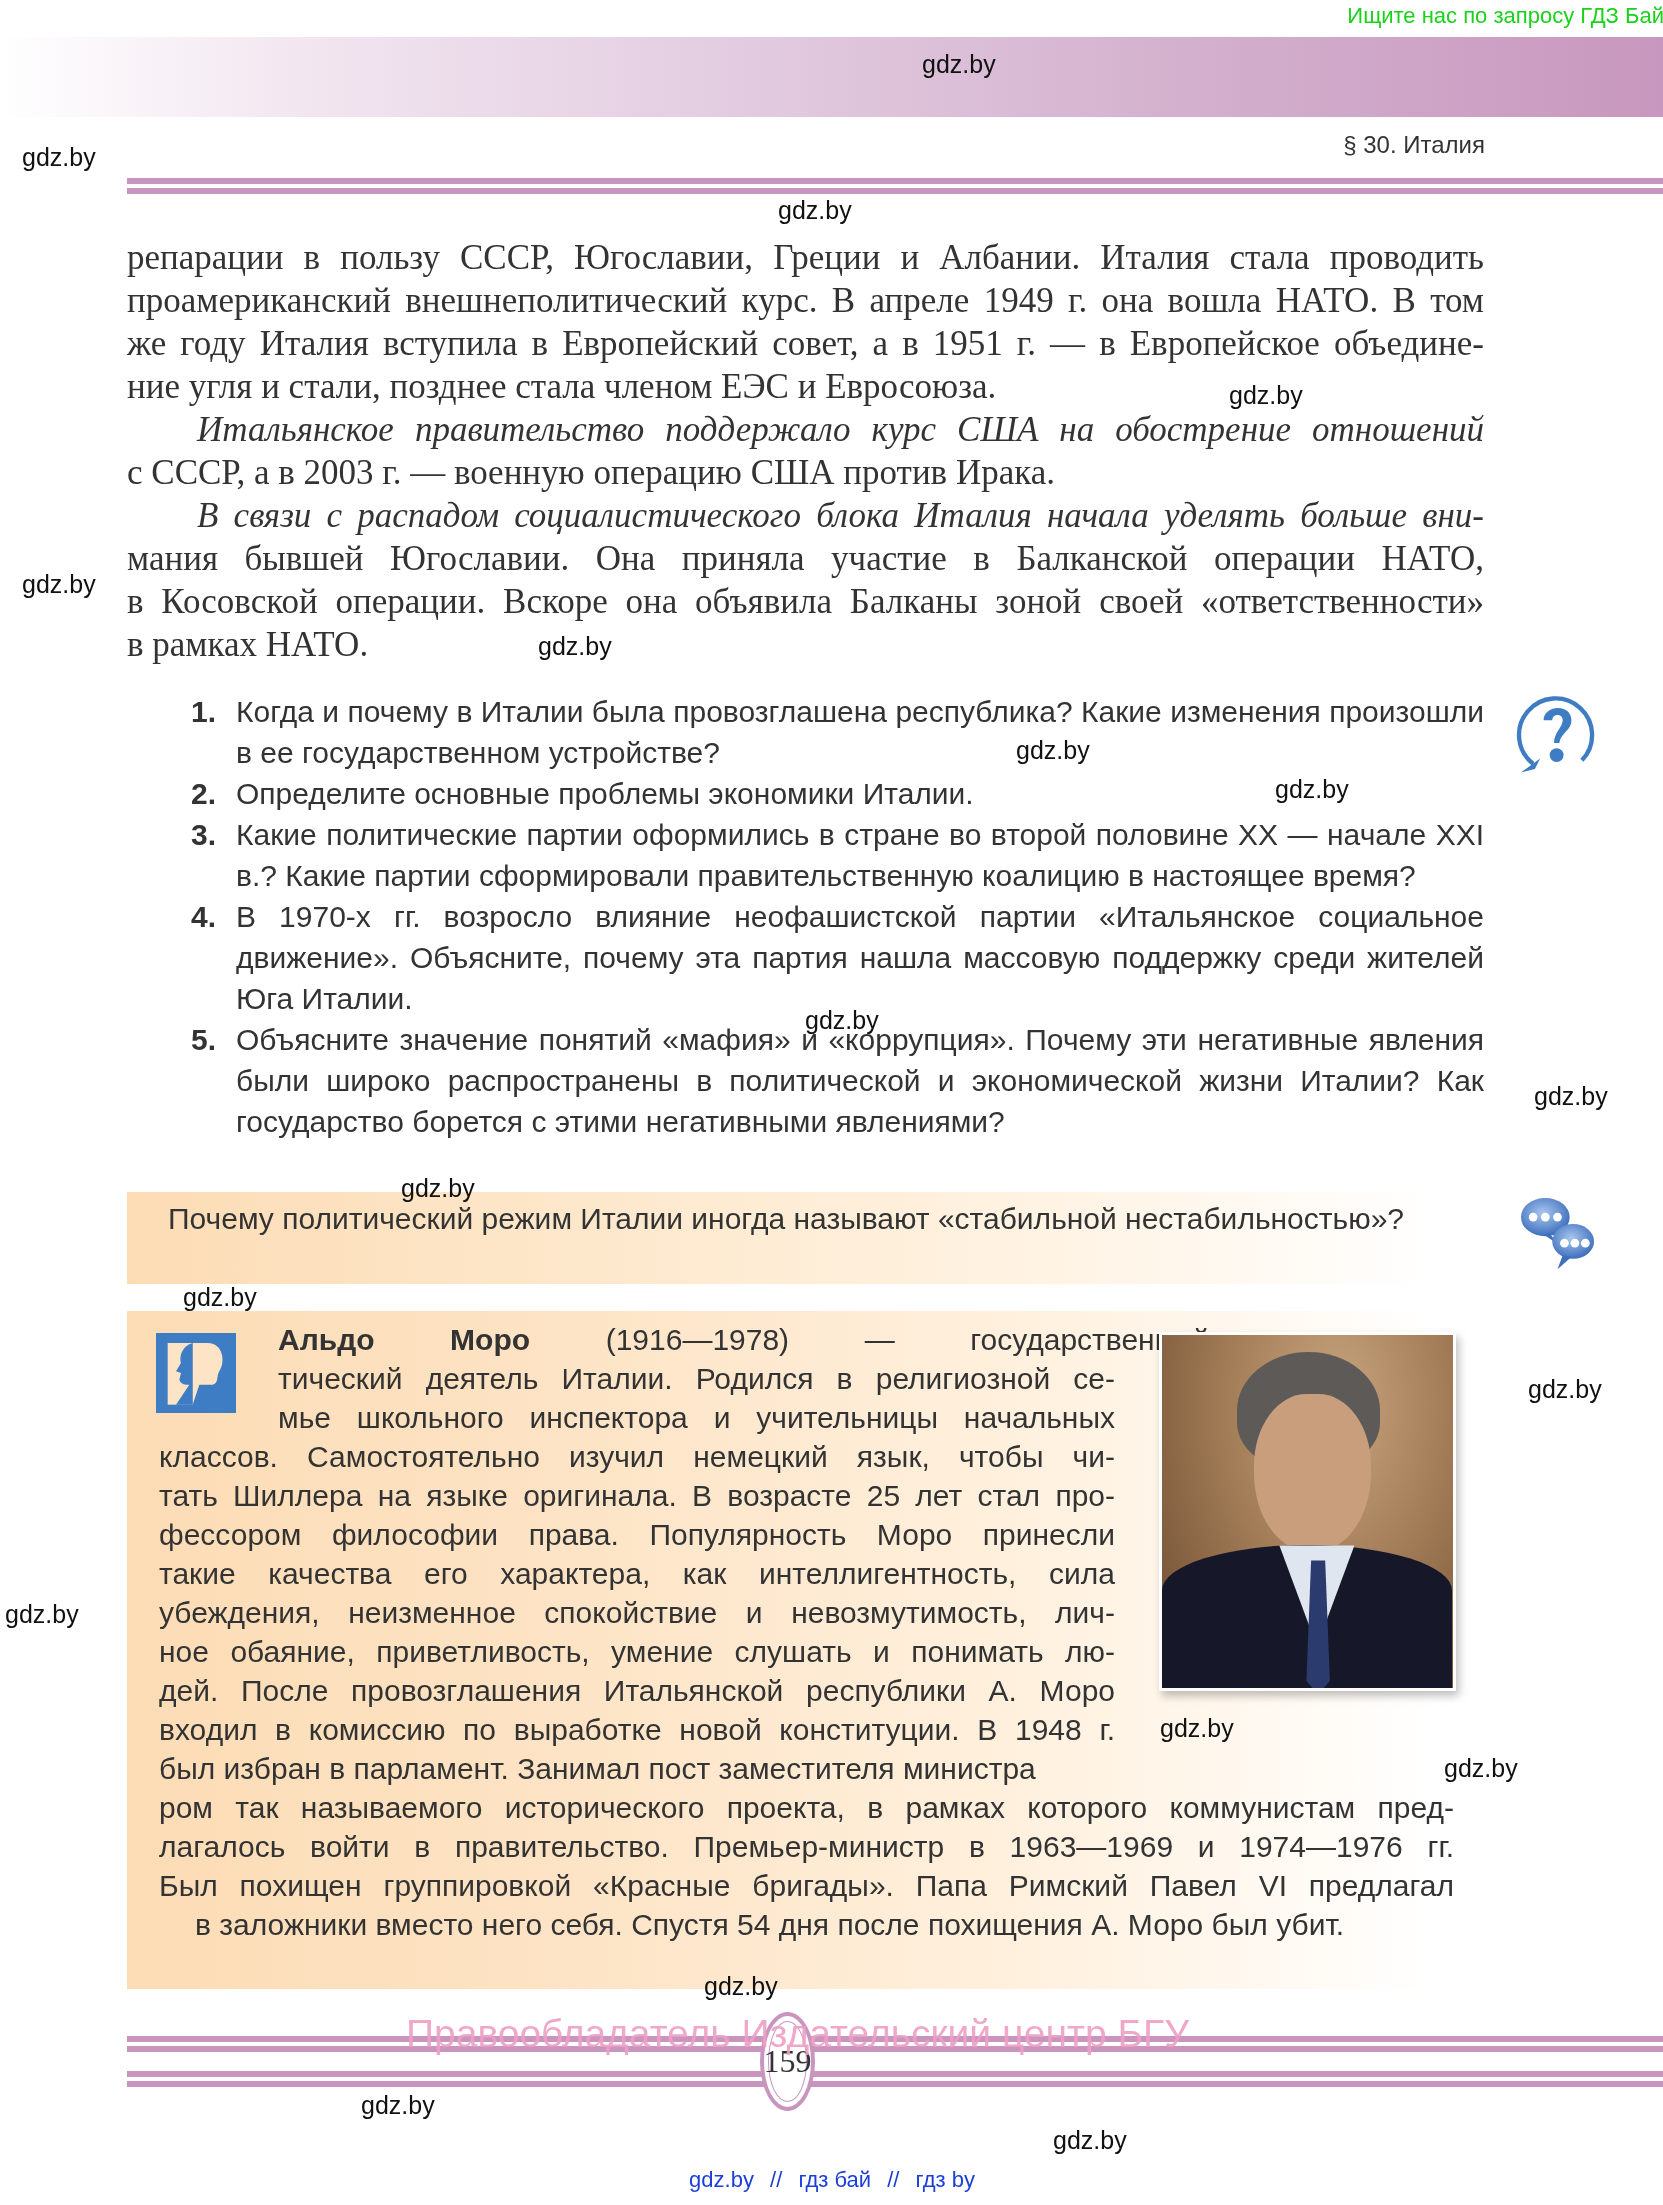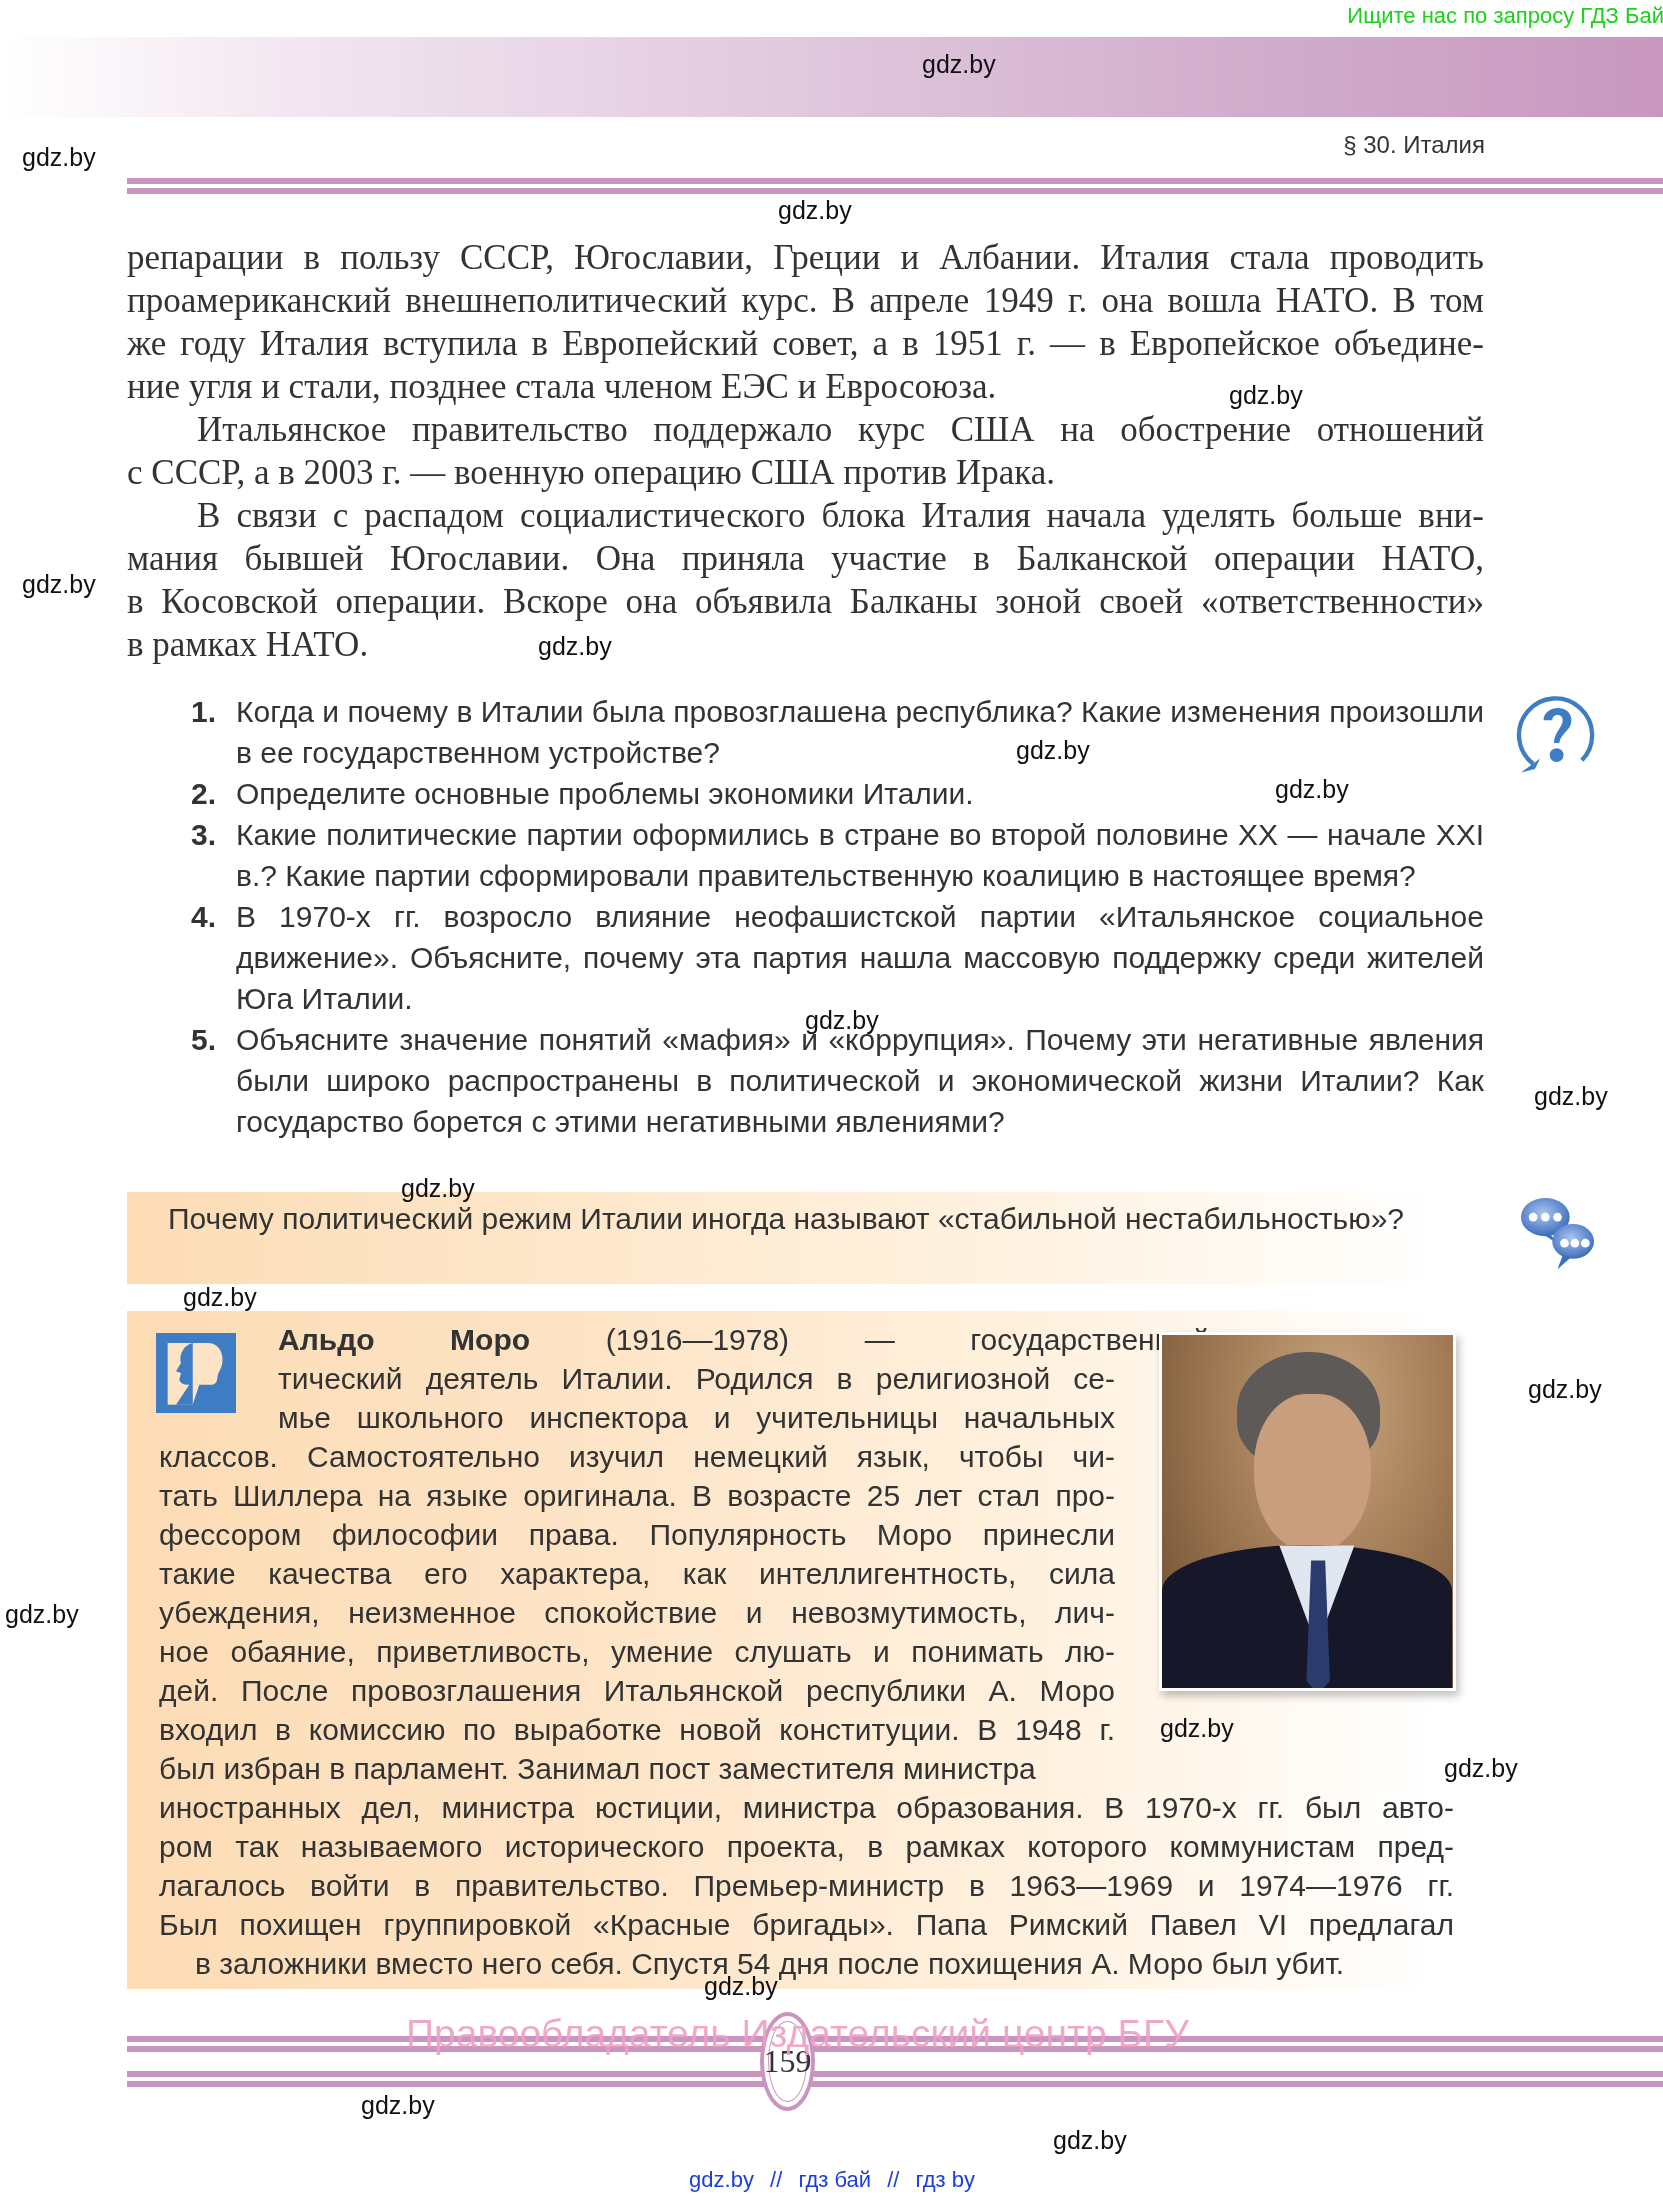--- a/index.html
+++ b/index.html
@@ -17,21 +17,21 @@
 
     .section-title { position: absolute; top: 131px; right: 179px; font-size: 24px; color: #333; }
 
     .rule { position: absolute; left: 127px; right: 0; height: 5.9px; background: #c995bf; }
 
     
     .body-serif { position: absolute; left: 127px; width: 1357px; font-family: "Liberation Serif", serif;
       font-size: 35px; line-height: 43px; color: #333; text-align: justify; }
     .body-serif p { text-align: justify; text-align-last: justify; }
     .body-serif p.last { text-align-last: left; }
-    .indent { text-indent: 70px; }
+    .indent { text-indent: 70px; font-style: italic; }
 
     
     .questions { position: absolute; left: 191px; width: 1293px; font-size: 30px; line-height: 41px; color: #333; }
     .q-item { position: relative; padding-left: 45px; text-align: justify; }
     .q-num { position: absolute; left: 0; top: 0; font-weight: bold; }
 
     
     .discuss-box { position: absolute; left: 127px; top: 1192px; width: 1308px; height: 92px;
       background: linear-gradient(to right, #fcdcb5 0%, #fde6c8 30%, #fff3e3 70%, #ffffff 100%); }
     .discuss-text { position: absolute; left: 168px; top: 1199px; width: 1290px; font-size: 30px; line-height: 40px; color: #333; }
@@ -160,21 +160,20 @@
   <span class="line" style="padding-left:119px; width:956px">мье школьного инспектора и учительницы начальных</span>
   <span class="line" style="width:956px">классов. Самостоятельно изучил немецкий язык, чтобы чи-</span>
   <span class="line" style="width:956px">тать Шиллера на языке оригинала. В возрасте 25 лет стал про-</span>
   <span class="line" style="width:956px">фессором философии права. Популярность Моро принесли</span>
   <span class="line" style="width:956px">такие качества его характера, как интеллигентность, сила</span>
   <span class="line" style="width:956px">убеждения, неизменное спокойствие и невозмутимость, лич-</span>
   <span class="line" style="width:956px">ное обаяние, приветливость, умение слушать и понимать лю-</span>
   <span class="line" style="width:956px">дей. После провозглашения Итальянской республики А. Моро</span>
   <span class="line" style="width:956px">входил в комиссию по выработке новой конституции. В 1948 г.</span>
   <span class="line" style="width:956px; text-align-last:left">был избран в парламент. Занимал пост заместителя министра</span>
-  <span class="line" style="width:1295px">иностранных дел, министра юстиции, министра образования. В 1970-х гг. был авто-</span>
   <span class="line" style="width:1295px">ром так называемого исторического проекта, в рамках которого коммунистам пред-</span>
   <span class="line" style="width:1295px">лагалось войти в правительство. Премьер-министр в 1963—1969 и 1974—1976 гг.</span>
   <span class="line" style="width:1295px">Был похищен группировкой «Красные бригады». Папа Римский Павел VI предлагал</span>
   <span class="line last" style="width:1295px">в заложники вместо него себя. Спустя 54 дня после похищения А. Моро был убит.</span>
 </div>
 
 <div class="portrait-frame" title="Альдо Моро">
   <div class="portrait">
     <div class="hair"></div>
     <div class="face"></div>

